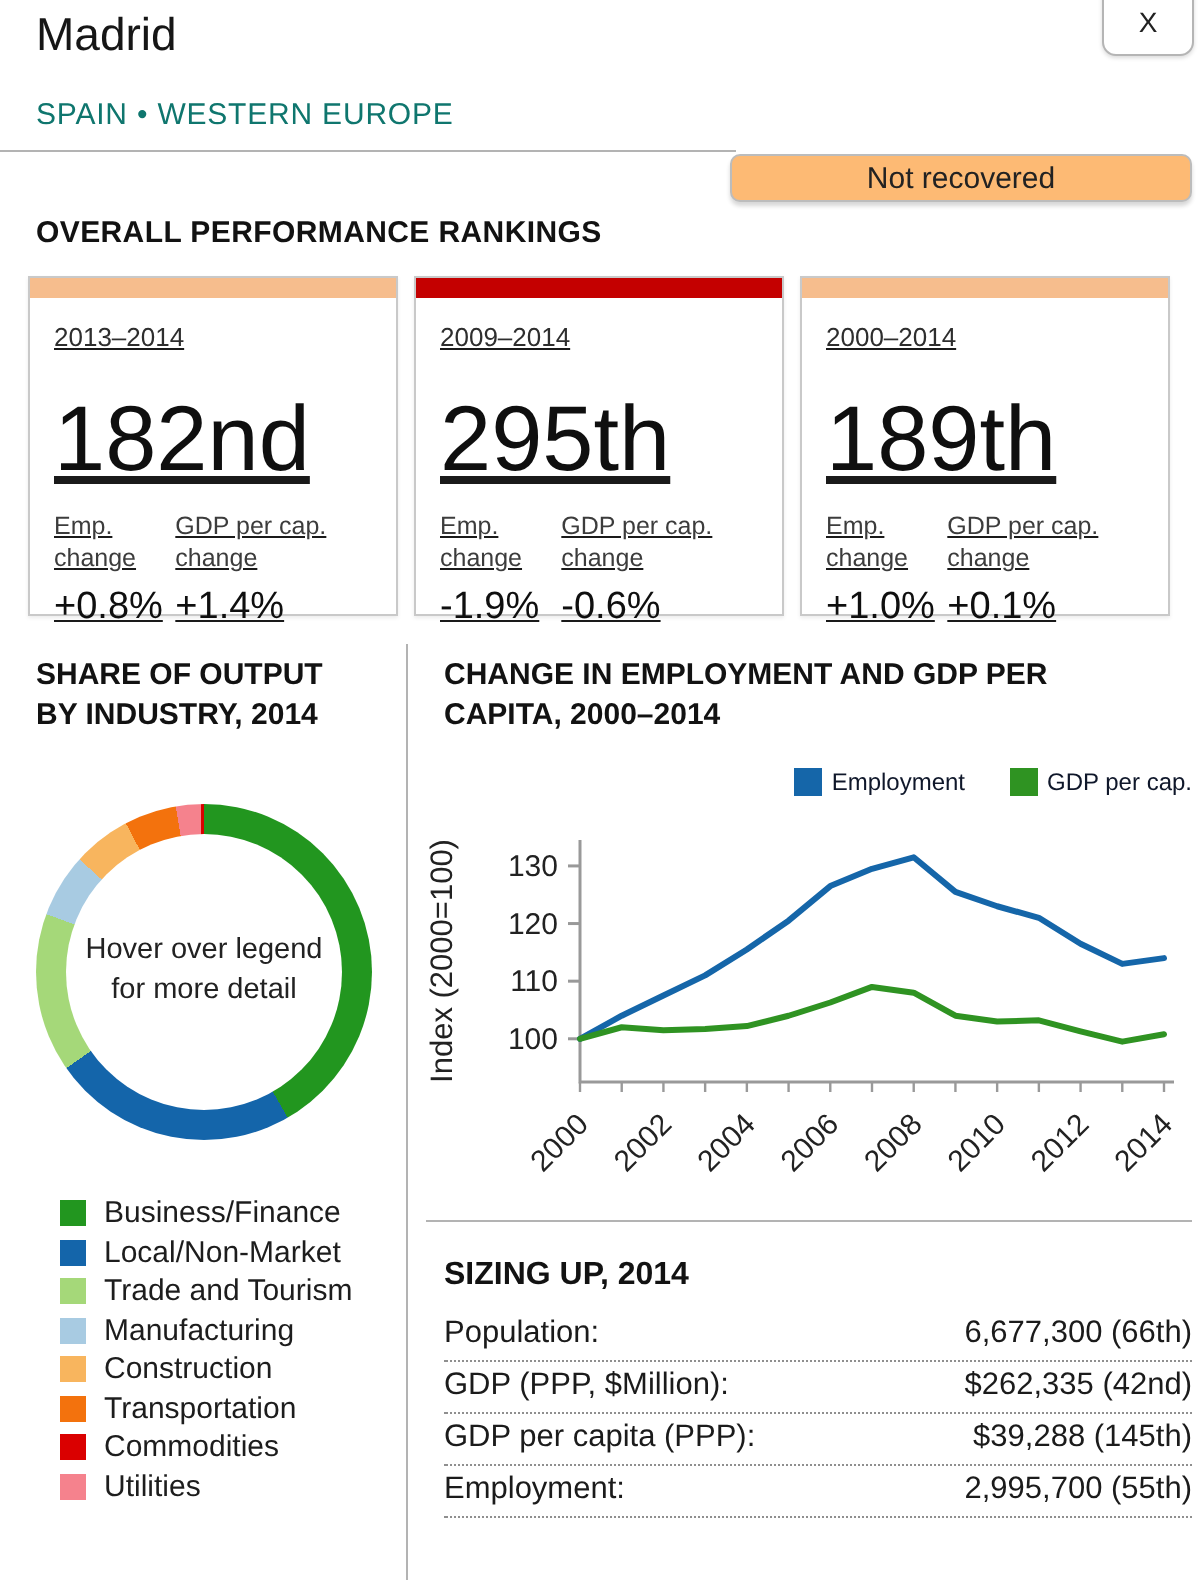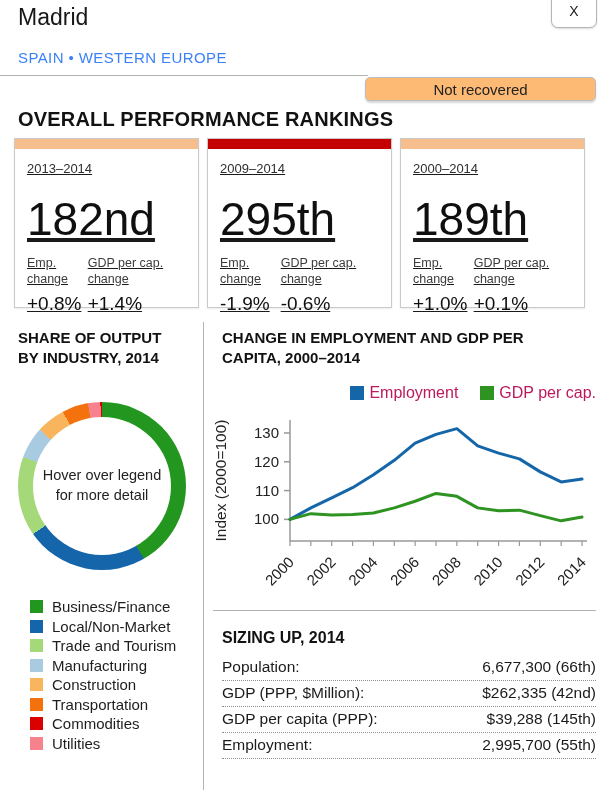--- a/index.html
+++ b/index.html
@@ -7,28 +7,28 @@
   body { width:600px; height:796px; font-family:"Liberation Sans", sans-serif; color:#1a1a1a; position:relative; overflow:hidden; }
   .page { position:absolute; left:0; top:0; width:600px; height:796px; background:#fff; }
 
   
   .close-btn { position:absolute; left:551px; top:-10px; width:46px; height:38px;
     background:#fff; border:1px solid #b5b5b5; border-radius:7px;
     box-shadow:0 1px 2px rgba(0,0,0,.15); font-size:14px; color:#222;
     display:flex; align-items:flex-end; justify-content:center; padding-bottom:8px; cursor:pointer;
     font-family:"Liberation Sans", sans-serif; }
   .page-title { position:absolute; left:18px; top:4px; font-size:23px; font-weight:400; color:#161616; }
-  .page-subtitle { position:absolute; left:18px; top:49px; font-size:15px; color:#3b82f6; letter-spacing:.4px; }
+  .page-subtitle { position:absolute; left:18px; top:49px; font-size:15px; color:#0f766e; letter-spacing:.4px; }
   .header-rule { position:absolute; left:0; top:75px; width:368px; border-top:1px solid #b3b3b3; }
   .status-badge { position:absolute; left:365px; top:77px; width:231px; height:24px;
     background:#fdba74; border:1px solid #bcbcbc; border-radius:5px; box-shadow:0 2px 2px rgba(0,0,0,.16);
     display:flex; align-items:center; justify-content:center; font-size:15px; color:#222; }
 
   
-  .rankings-heading { position:absolute; left:18px; top:108px; font-size:20px; font-weight:bold; color:#121212; letter-spacing:.2px; }
+  .rankings-heading { position:absolute; left:18px; top:108px; font-size:15px; font-weight:bold; color:#121212; letter-spacing:.2px; }
   .cards { position:absolute; left:14px; top:138px; display:flex; gap:8px; }
   .card { width:185px; height:170px; background:#fff; border:1px solid #c9c9c9; box-shadow:0 1px 2px rgba(0,0,0,.08);text-decoration:underline; }
   .card-accent { height:10px; width:100%; }
   .card-body { padding:9px 12px 0; }
   .period { font-size:13px; color:#2e2e2e; margin-top:3px; }
   .rank { font-size:46px; color:#0f0f0f; line-height:1.15; margin-top:17px; }
   .stats { display:flex; margin-top:9px; }
   .stat-emp { width:74px; }
   .stat-label { font-size:12.5px; color:#3c3c3c; line-height:1.3; }
   .stat-value { font-size:19px; color:#0f0f0f; margin-top:6px; }
@@ -43,21 +43,21 @@
   .legend-item { display:flex; align-items:center; height:19.5px; cursor:pointer; }
   .legend-swatch { width:13px; height:13px; flex:0 0 13px; margin-right:9px; }
   .legend-label { font-size:15px; color:#1d1d1d; }
 
   
   .v-divider { position:absolute; left:203px; top:322px; height:468px; border-left:1px solid #b3b3b3; }
   .h-divider { position:absolute; left:213px; top:610px; width:383px; border-top:1px solid #b3b3b3; }
 
   
   .chart-heading { position:absolute; left:222px; top:328px; width:340px; font-size:15px; font-weight:bold; line-height:1.3; color:#121212; }
-  .chart-legend { position:absolute; left:222px; top:384px; width:374px; display:flex; justify-content:flex-end; gap:22px; font-size:16px; color:#be185d; }
+  .chart-legend { position:absolute; left:222px; top:384px; width:374px; display:flex; justify-content:flex-end; gap:22px; font-size:12px; color:#0f172a; }
   .cl-item { display:flex; align-items:center; }
   .cl-swatch { width:14px; height:14px; display:inline-block; margin-right:5px; }
   .line-chart { position:absolute; left:210px; top:398px; }
 
   
   .sizing-heading { position:absolute; left:222px; top:629px; font-size:16px; font-weight:bold; color:#121212; }
   .sizing-table { position:absolute; left:222px; top:655px; width:374px; }
   .sizing-row { display:flex; justify-content:space-between; align-items:baseline; padding:3px 0 4px; border-bottom:1px dotted #8f8f8f; font-size:15.5px; color:#1b1b1b; }
   .sizing-value { text-align:right; }
 </style>

